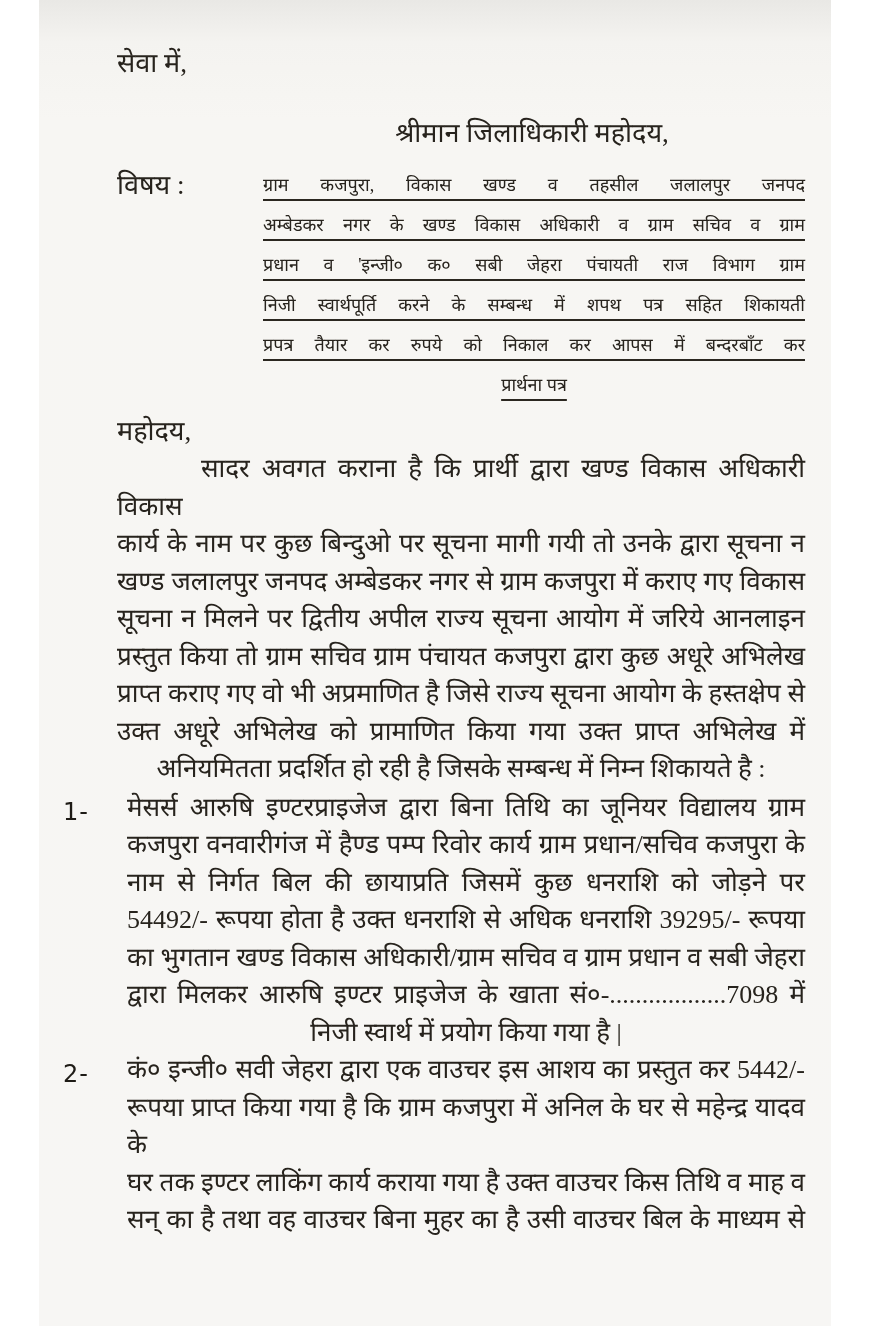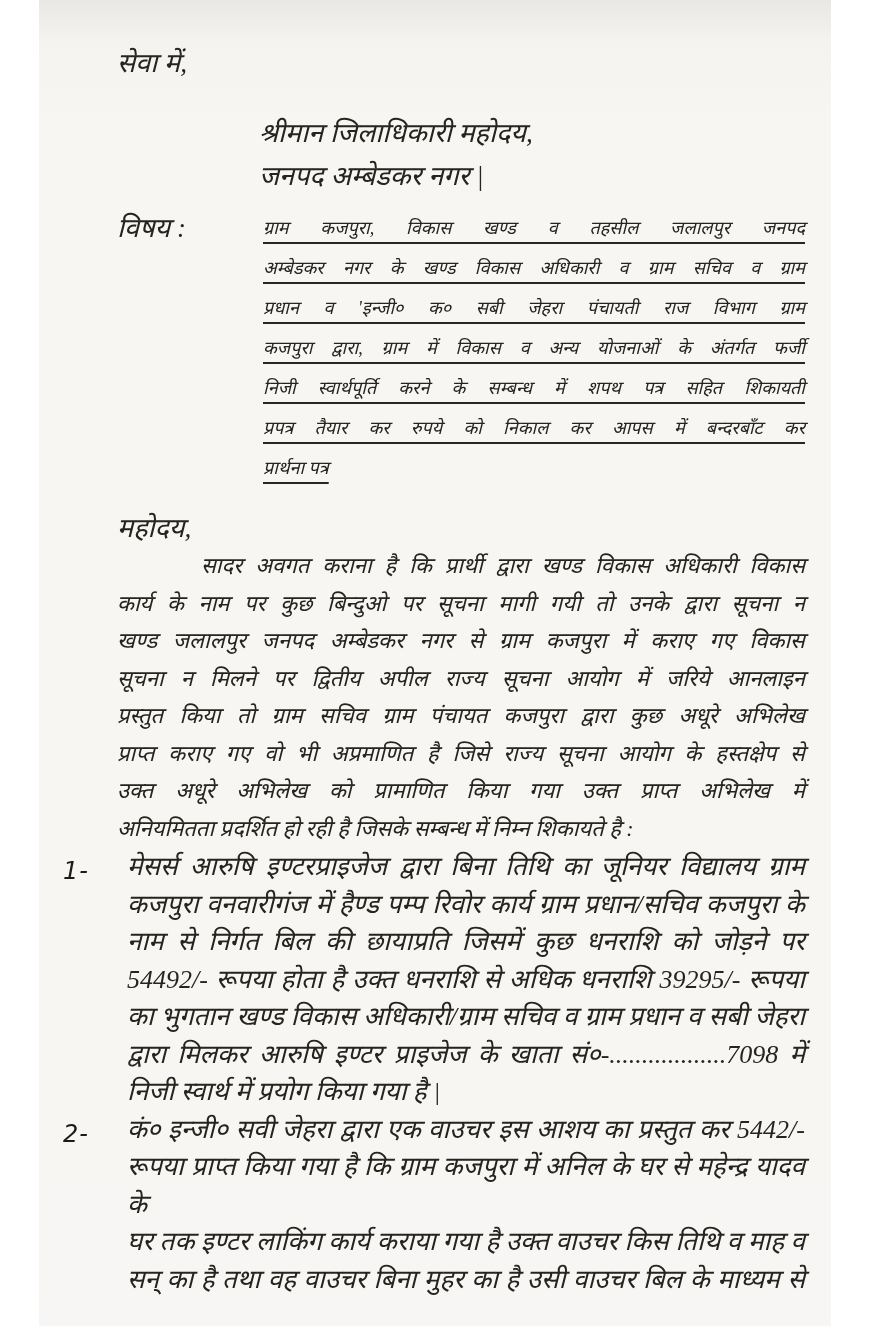--- a/index.html
+++ b/index.html
@@ -10,21 +10,20 @@
   .page {
     position: relative;
     width: 792px;
     height: 1326px;
     margin: 0 auto;
     overflow: hidden;
     background:
       linear-gradient(180deg, #e9e8e5 0px, #f4f3f0 42px, #f7f6f3 120px, #f7f6f4 100%);
     color: #27231d;
     font-family: "Liberation Serif", "DejaVu Serif", serif;
-    font-style: italic;
     -webkit-font-smoothing: antialiased;
   }
   .content {
     position: relative;
     padding: 46px 26px 0 78px; 
   }
   .salutation {
     font-size: 27px;
     line-height: 34px;
   }
@@ -50,27 +49,27 @@
     font-size: 18px;
     line-height: 40px;
   }
   .subject-lines .line {
     text-decoration: underline;
     text-decoration-thickness: 1.5px;
     text-underline-offset: 8px;
     text-decoration-color: #2b2720;
   }
   .greeting {
-    margin-top: 22px;
+    margin-top: 8px;
     font-size: 27px;
     line-height: 36px;
   }
   .paragraph {
     margin-top: 1px;
-    font-size: 22px;
+    font-size: 26px;
     line-height: 37.5px;
   }
   .paragraph .line.first {
     text-indent: 84px;
   }
   .items {
     margin-top: 1px;
   }
   .item {
     position: relative;
@@ -91,43 +90,41 @@
   .line {
     white-space: normal;
   }
   
   .line.j {
     text-align: justify;
     text-align-last: justify;
   }
   
   .line.s {
-    text-align: left;
+    text-align: center;
   }
 </style>
 </head>
 <body>
 
 <div class="page">
   <div class="content">
 
     <div class="salutation">सेवा में,</div>
 
     <div class="addressee">
       <div class="line s">श्रीमान जिलाधिकारी महोदय,</div>
-      <div class="line s">जनपद अम्बेडकर नगर |</div>
     </div>
 
     <div class="subject-row">
       <div class="subject-label">विषय :</div>
       <div class="subject-lines">
         <div class="line j">ग्राम कजपुरा, विकास खण्ड व तहसील जलालपुर जनपद</div>
         <div class="line j">अम्बेडकर नगर के खण्ड विकास अधिकारी व ग्राम सचिव व ग्राम</div>
         <div class="line j">प्रधान व 'इन्जी० क० सबी जेहरा पंचायती राज विभाग ग्राम</div>
-        <div class="line j">कजपुरा द्वारा, ग्राम में विकास व अन्य योजनाओं के अंतर्गत फर्जी</div>
         <div class="line j">निजी स्वार्थपूर्ति करने के सम्बन्ध में शपथ पत्र सहित शिकायती</div>
         <div class="line j">प्रपत्र तैयार कर रुपये को निकाल कर आपस में बन्दरबाँट कर</div>
         <div class="line s">प्रार्थना पत्र</div>
       </div>
     </div>
 
     <div class="greeting">महोदय,</div>
 
     <div class="paragraph">
       <div class="line j first">सादर अवगत कराना है कि प्रार्थी द्वारा खण्ड विकास अधिकारी विकास</div>

